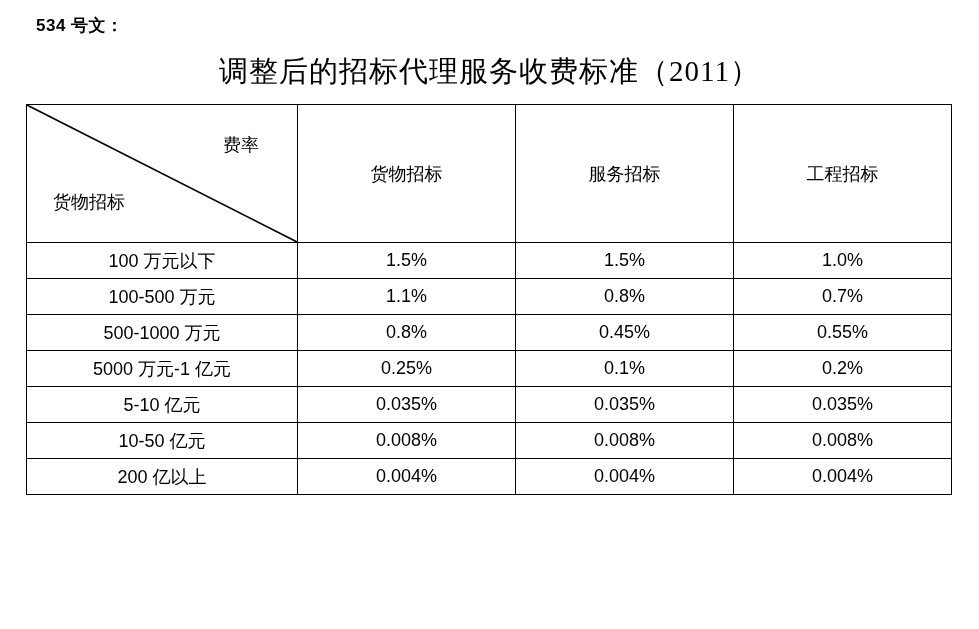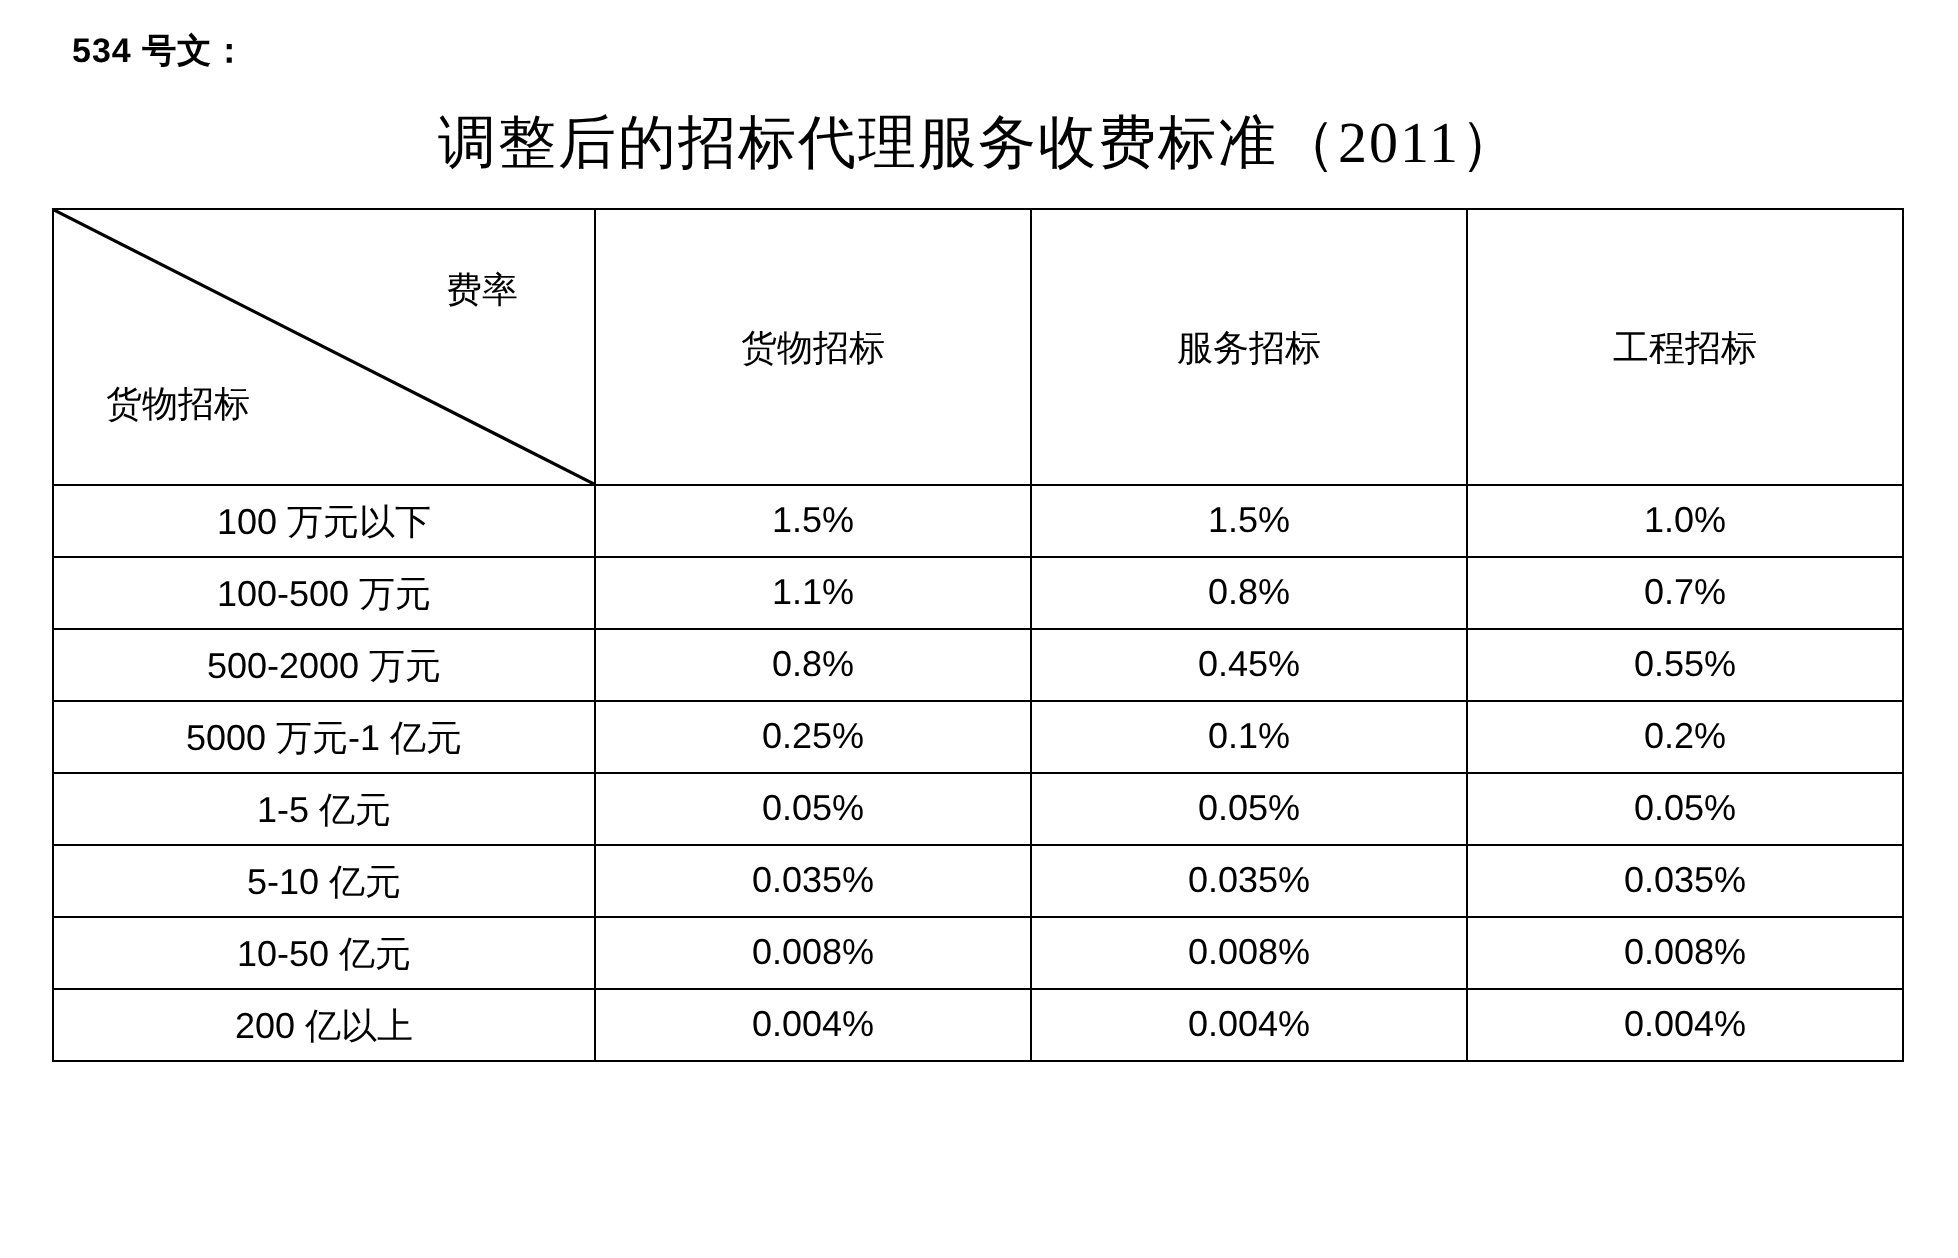--- a/index.html
+++ b/index.html
@@ -141,36 +141,30 @@
           <td>1.5%</td>
           <td>1.0%</td>
         </tr>
         <tr class="body-row">
           <td class="row-label">100-500 万元</td>
           <td>1.1%</td>
           <td>0.8%</td>
           <td>0.7%</td>
         </tr>
         <tr class="body-row">
-          <td class="row-label">500-2000 万元</td>
+          <td class="row-label">500-1000 万元</td>
           <td>0.8%</td>
           <td>0.45%</td>
           <td>0.55%</td>
         </tr>
         <tr class="body-row">
           <td class="row-label">5000 万元-1 亿元</td>
           <td>0.25%</td>
           <td>0.1%</td>
           <td>0.2%</td>
-        </tr>
-        <tr class="body-row">
-          <td class="row-label">1-5 亿元</td>
-          <td>0.05%</td>
-          <td>0.05%</td>
-          <td>0.05%</td>
         </tr>
         <tr class="body-row">
           <td class="row-label">5-10 亿元</td>
           <td>0.035%</td>
           <td>0.035%</td>
           <td>0.035%</td>
         </tr>
         <tr class="body-row">
           <td class="row-label">10-50 亿元</td>
           <td>0.008%</td>

